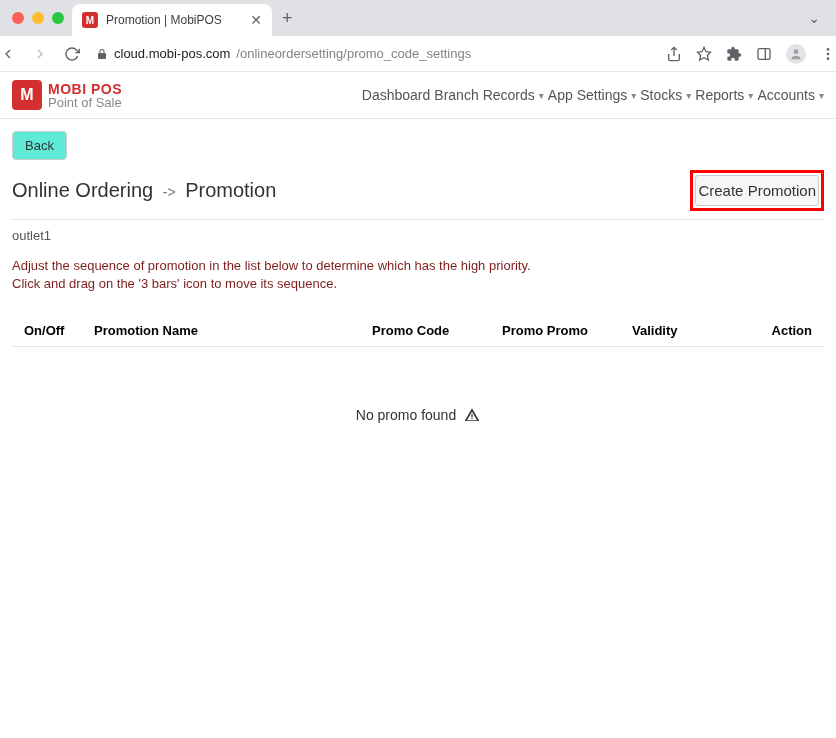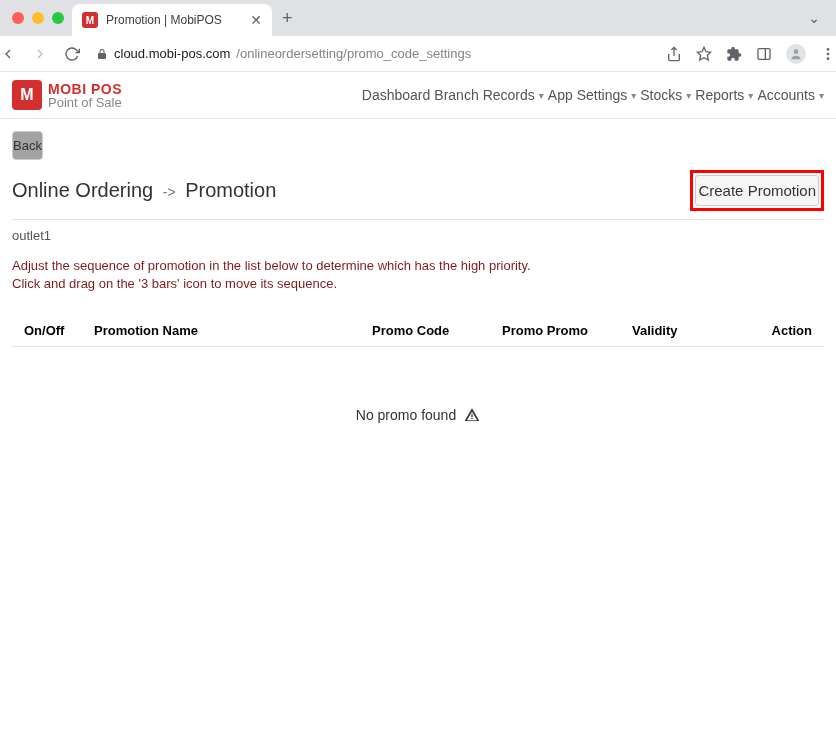--- a/index.html
+++ b/index.html
@@ -36,21 +36,21 @@
 .logo-mark { width: 30px; height: 30px; background: #d32f2f; border-radius: 4px; display: flex; align-items: center; justify-content: center; color: #fff; font-weight: bold; font-size: 16px; }
 .logo-text { line-height: 1; }
 .logo-text .brand { color: #d32f2f; font-weight: bold; font-size: 14px; letter-spacing: 0.5px; }
 .logo-text .tag { font-size: 13px; color: #888; }
 .main-nav { margin-left: auto; display: flex; gap: 4px; font-size: 14px; color: #555; }
 .nav-item { display: flex; align-items: center; gap: 4px; cursor: pointer; }
 .caret { font-size: 10px; color: #888; }
 
 
 .page { padding: 12px; }
-.back-btn { display: inline-block; background: #a3a3a3; border: 1px solid #ccc; border-radius: 4px; padding: 6px 0; font-size: 13px; color: #333; cursor: pointer; }
+.back-btn { display: inline-block; background: #5eead4; border: 1px solid #ccc; border-radius: 4px; padding: 6px 12px; font-size: 13px; color: #333; cursor: pointer; }
 .title-row { display: flex; align-items: center; margin-top: 10px; }
 .breadcrumb { font-size: 20px; color: #333; font-weight: 400; }
 .breadcrumb .sep { font-size: 14px; color: #777; margin: 0 4px; }
 .create-btn-wrap { margin-left: auto; border: 3px solid #ff0000; padding: 2px; }
 .create-btn { background: #f6f6f6; border: 1px solid #ccc; border-radius: 3px; padding: 6px 2px; font-size: 15px; color: #333; cursor: pointer; }
 
 hr.rule { border: none; border-top: 1px solid #e5e5e5; margin: 8px 0; }
 
 .outlet { font-size: 13px; color: #555; margin-top: 6px; }
 .instructions { margin-top: 14px; font-size: 13px; color: #7f1d1d; line-height: 1.4; }

